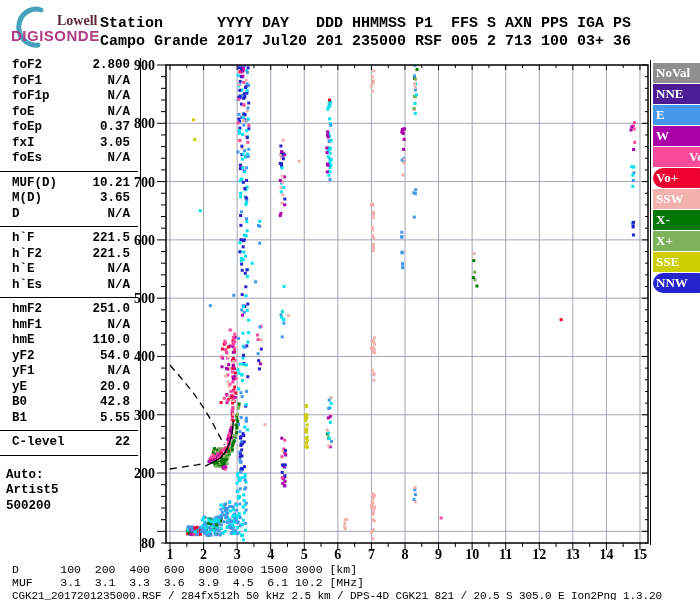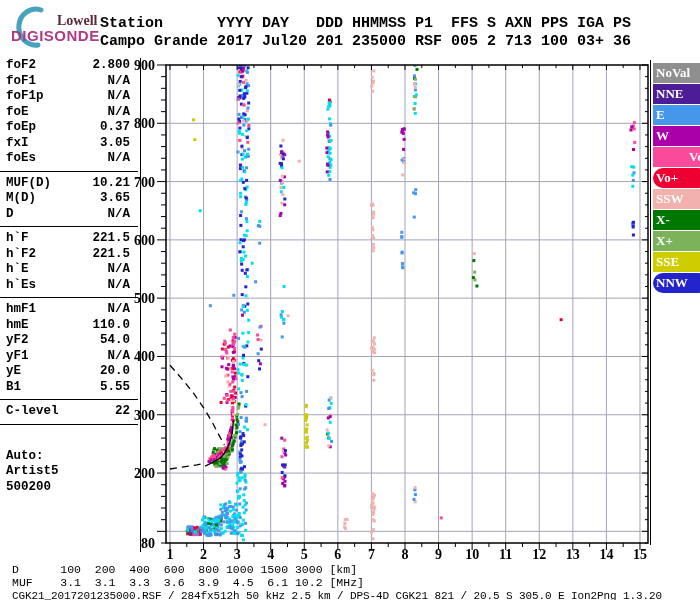--- a/index.html
+++ b/index.html
@@ -11,24 +11,24 @@
   .logo-digisonde{position:absolute;left:11px;top:27px;font:bold 15px "Liberation Sans",sans-serif;
                   color:#b03a85;letter-spacing:.5px}
   #logo-arc{position:absolute;left:8px;top:5px}
 
   
   .header-line{position:absolute;left:100px;margin:0;font:bold 15px "Liberation Mono",monospace;white-space:pre;color:#000}
   .hl1{top:15px}.hl2{top:33px}
 
   
   #param-panel{position:absolute;left:0;top:58px;width:138px;font:bold 12.5px "Liberation Mono",monospace;color:#000}
-  .p-row{display:flex;justify-content:space-between;padding:0 8px 0 6px;line-height:15.5px}
+  .p-row{display:flex;justify-content:space-between;padding:0 8px 0 12px;line-height:15.5px}
   .p-hr{border-top:1px solid #000;margin:4px 0 4px 0}
   .p-auto{padding-left:6px;line-height:15.5px}
-  .p-auto-wrap{margin-top:24px}
+  .p-auto-wrap{margin-top:12px}
 
   
   .vsep{position:absolute;width:1px;background:#000}
   .vsep-panel{left:140px;top:58px;height:494px}
   .vsep-legend{left:650px;top:60px;height:485px}
 
   
   .chip{position:absolute;left:653px;width:55px;height:20px;box-sizing:border-box;
         font:bold 13px "Liberation Serif",serif;color:#fff;padding-left:3px;line-height:19px}
 
@@ -108,38 +108,46 @@
       <div class="p-row">
         <span>h`E</span>
         <span>N/A</span>
       </div>
       <div class="p-row">
         <span>h`Es</span>
         <span>N/A</span>
       </div>
       <div class="p-hr"></div>
       <div class="p-row">
+        <span>hmF2</span>
+        <span>251.0</span>
+      </div>
+      <div class="p-row">
         <span>hmF1</span>
         <span>N/A</span>
       </div>
       <div class="p-row">
         <span>hmE</span>
         <span>110.0</span>
       </div>
       <div class="p-row">
         <span>yF2</span>
         <span>54.0</span>
       </div>
       <div class="p-row">
         <span>yF1</span>
         <span>N/A</span>
       </div>
       <div class="p-row">
         <span>yE</span>
         <span>20.0</span>
+      </div>
+      <div class="p-row">
+        <span>B0</span>
+        <span>42.8</span>
       </div>
       <div class="p-row">
         <span>B1</span>
         <span>5.55</span>
       </div>
       <div class="p-hr"></div>
       <div class="p-row">
         <span>C-level</span>
         <span>22</span>
       </div>

